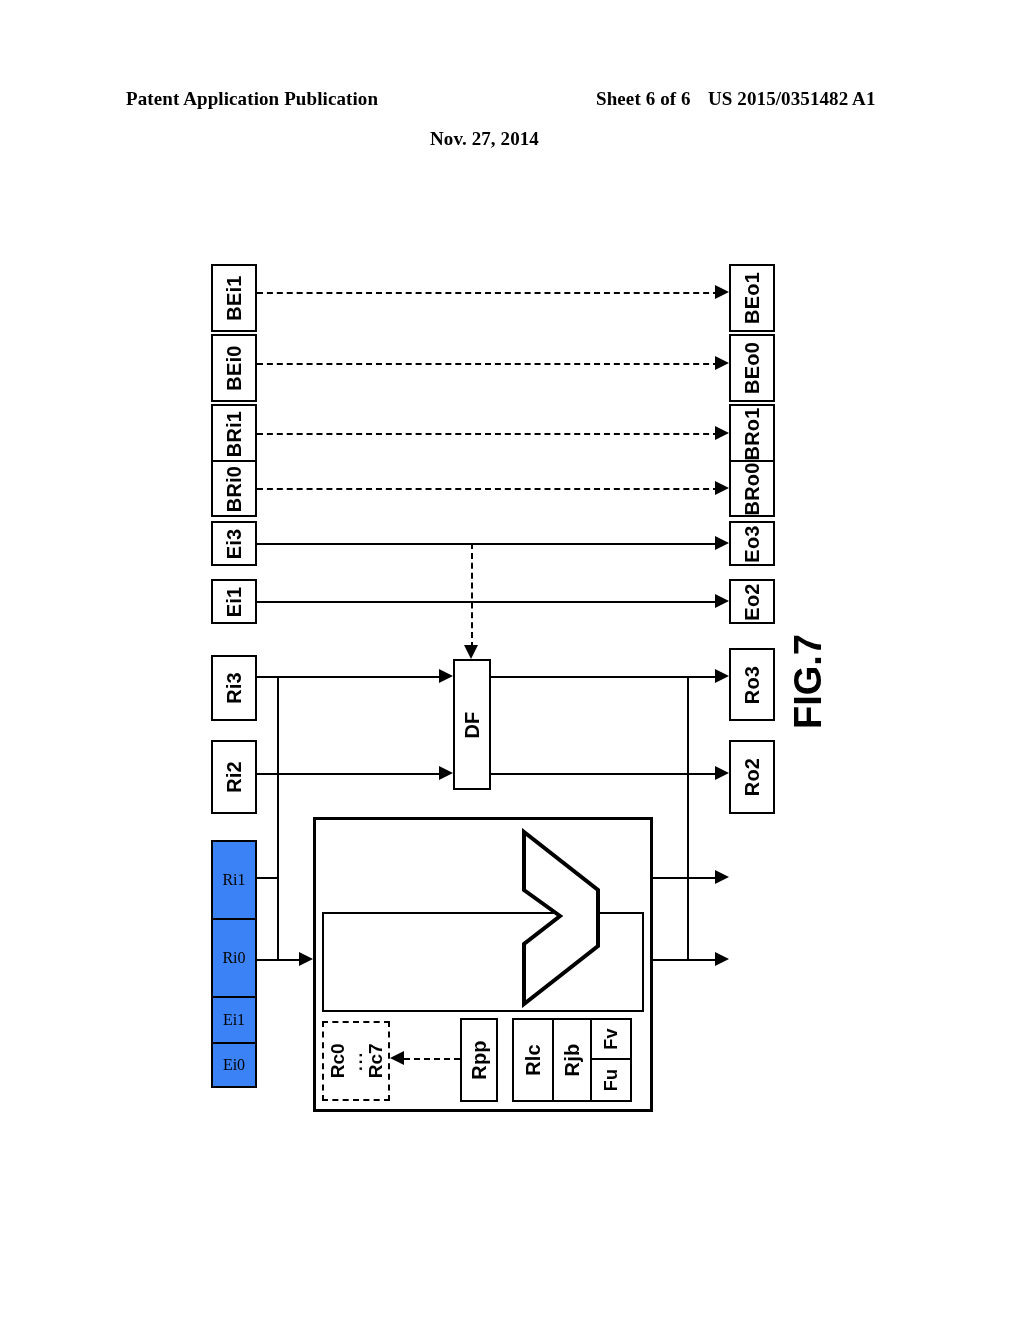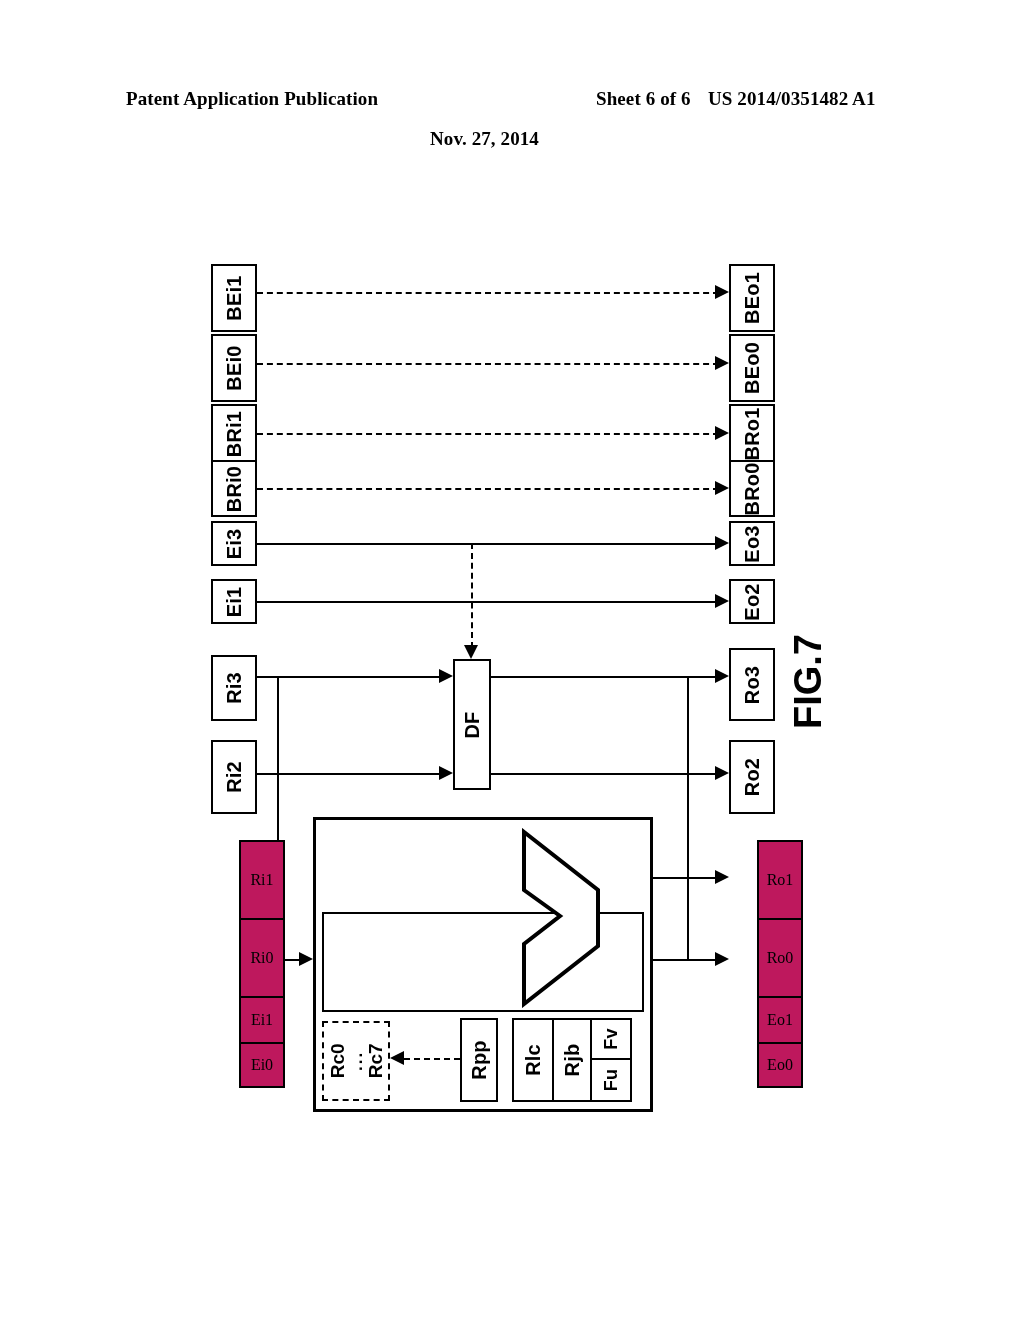--- a/index.html
+++ b/index.html
@@ -85,22 +85,21 @@
     display: flex;
     align-items: center;
     justify-content: center;
   }
 
   
   .stack {
     position: absolute;
     box-sizing: border-box;
     border: 2.5px solid #000;
-    background: #be185d;
-    margin-left: 28px;
+    background: #3b82f6;
   }
   .stack .seg {
     position: absolute;
     left: 0;
     right: 0;
     box-sizing: border-box;
     display: flex;
     align-items: center;
     justify-content: center;
   }
@@ -217,21 +216,21 @@
 </style>
 </head>
 <body>
 
 <div id="page">
 
   <div id="header">
     <span id="hdr-pub">Patent Application Publication</span>
     <span id="hdr-date">Nov. 27, 2014</span>
     <span id="hdr-sheet">Sheet 6 of 6</span>
-    <span id="hdr-num">US 2014/0351482 A1</span>
+    <span id="hdr-num">US 2015/0351482 A1</span>
   </div>
 
   <div class="hdashdot" style="left:257px; top:292px; width:462px;"></div>
   <div class="arrow-r" style="left:715px; top:285px;"></div>
 
   <div class="hdashdot" style="left:257px; top:363px; width:462px;"></div>
   <div class="arrow-r" style="left:715px; top:356px;"></div>
 
   <div class="hdashdot" style="left:257px; top:433px; width:462px;"></div>
   <div class="arrow-r" style="left:715px; top:426px;"></div>
@@ -346,34 +345,20 @@
   </div>
 
   <div class="blk" style="left:729px; top:648px; width:46px; height:73px;">
     <span class="lbl">Ro3</span>
   </div>
 
   <div class="blk" style="left:729px; top:740px; width:46px; height:74px;">
     <span class="lbl">Ro2</span>
   </div>
 
-  <div class="stack" style="left:729px; top:840px; width:46px; height:248px;">
-    <div class="seg" style="top:0px; height:76px;">
-      <span class="lbl">Ro1</span>
-    </div>
-    <div class="seg div-top" style="top:76px; height:78px;">
-      <span class="lbl">Ro0</span>
-    </div>
-    <div class="seg div-top" style="top:154px; height:46px;">
-      <span class="lbl">Eo1</span>
-    </div>
-    <div class="seg div-top" style="top:200px; height:44px;">
-      <span class="lbl">Eo0</span>
-    </div>
-  </div>
 
   <div class="blk" style="left:453px; top:659px; width:38px; height:131px;">
     <span class="lbl">DF</span>
   </div>
 
   <div id="core-outer" style="left:313px; top:817px; width:340px; height:295px;">
 
     <div id="datapath-box" style="left:6px; top:92px; width:322px; height:100px;"></div>
 
     <svg id="alu" style="left:190px; top:8px;" width="130" height="180" viewBox="0 0 130 180">

